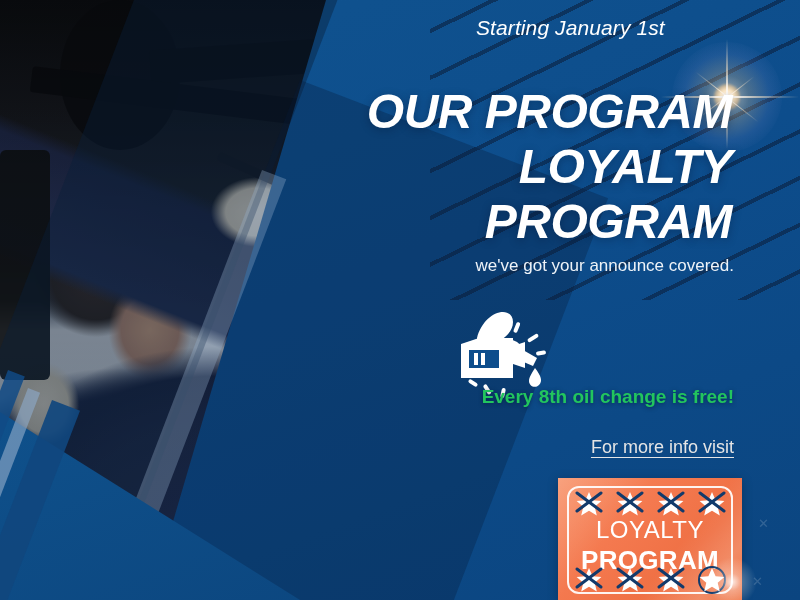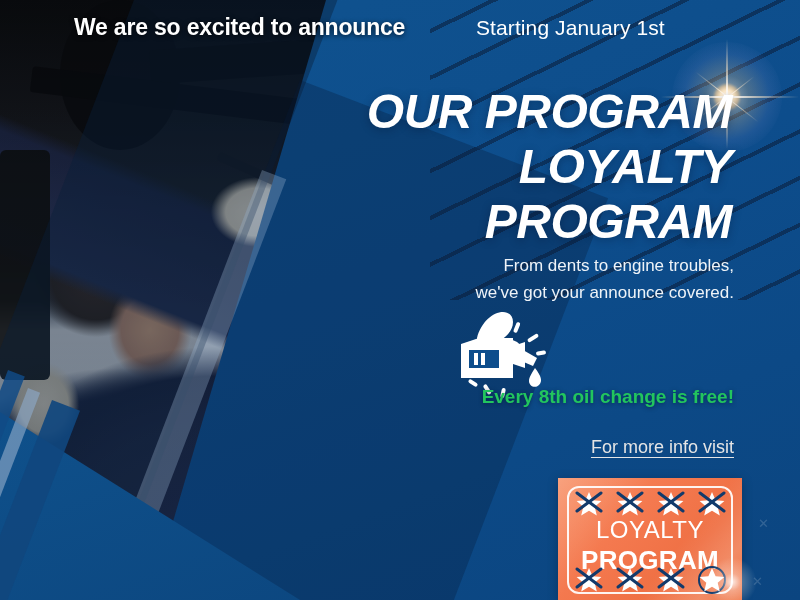--- a/index.html
+++ b/index.html
@@ -128,20 +128,21 @@
   .announce {
     position:absolute; left:74px; top:14px;
     font-size:23px; color:#ffffff; font-weight:700; letter-spacing:-.2px;
     text-shadow:0 1px 5px rgba(0,0,0,.75);
     white-space:nowrap;
   }
   .starting {
     position:absolute; left:476px; top:16px;
     font-size:21px; color:#ffffff; font-weight:400; letter-spacing:.1px;
     white-space:nowrap;
+    font-style:italic;
   }
 
   .headline {
     position:absolute; right:68px; top:84px; width:420px;
     text-align:right;
     font-size:48px; line-height:55px; font-weight:700; font-style:italic;
     color:#fff; letter-spacing:-.5px;
     text-shadow:0 2px 8px rgba(0,20,50,.35);
   }
   .headline span { display:block; }
@@ -251,31 +252,29 @@
         <i style="width:34px;top:-0.5px;height:1.5px"></i>
       </div>
     <div class="ray" style="transform:rotate(218deg)">
         <i style="width:40px;top:-0.5px;height:1.5px"></i>
       </div>
     <div class="ray" style="transform:rotate(322deg)">
         <i style="width:34px;top:-0.5px;height:1.5px"></i>
       </div>
   </div>
 
-  <div class="announce">We are so excited to announce</div>
   <div class="starting">Starting January 1st</div>
 
   <div class="headline">
     <span>OUR PROGRAM</span>
     <span>LOYALTY</span>
     <span>PROGRAM</span>
   </div>
 
   <div class="body-copy">
-    <span>From dents to engine troubles,</span>
     <span>we've got your announce covered.</span>
   </div>
 
   <div class="oil-icon">
     <svg viewBox="0 0 105 100" width="105" height="100" aria-hidden="true">
       <g fill="#ffffff">
 
         <path d="M6,42 L6,76 L58,76 L58,62 L70,66 L70,40 L58,44 L58,36 L24,36 Z"></path>
 
         <path d="M22,36 C26,20 38,10 48,10 C54,10 58,14 58,20 C58,28 52,34 46,38

